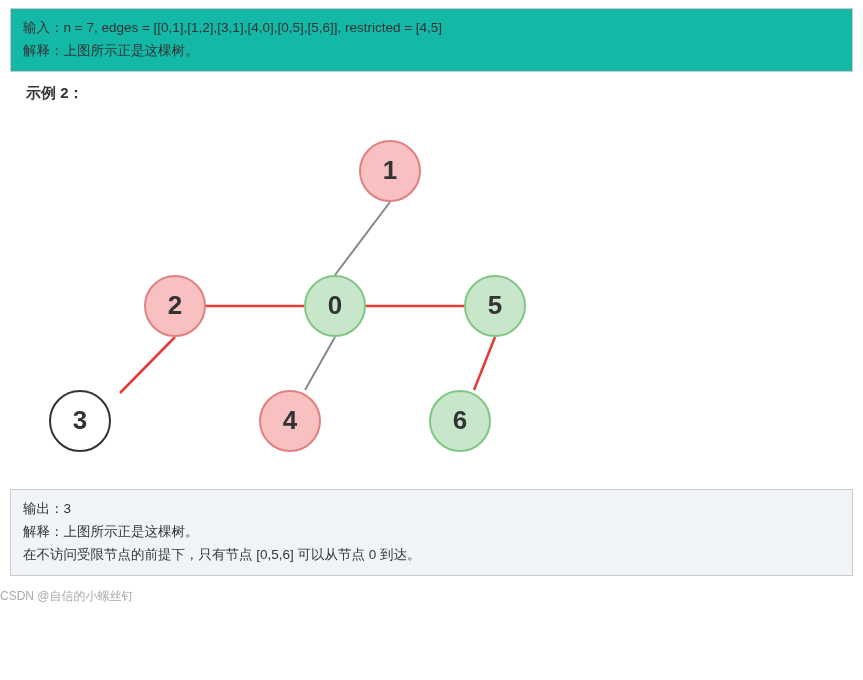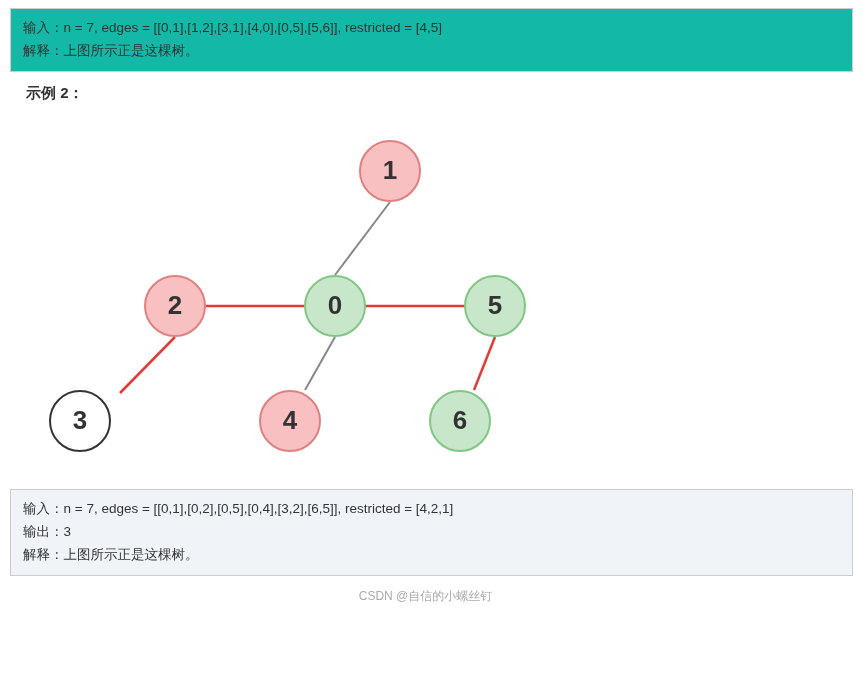--- a/index.html
+++ b/index.html
@@ -73,21 +73,21 @@
     .bottom-code-block {
       background: #f0f4f8;
       border: 1px solid #ccc;
       padding: 8px 12px;
       margin: 8px 10px;
       line-height: 1.7;
       font-size: 13.5px;
     }
 
     .watermark {
-      text-align: center;
+      text-align: left;
       font-size: 12px;
       color: #aaa;
       padding: 4px 12px 6px 0;
     }
   </style>
 </head>
 <body>
 
 <div class="top-code-block">
   <div>输入：n = 7, edges = [[0,1],[1,2],[3,1],[4,0],[0,5],[5,6]], restricted = [4,5]</div>
@@ -111,18 +111,18 @@
       <div class="node node-pink" style="left: 144px; top: 164px;">2</div>
       <div class="node node-green" style="left: 304px; top: 164px;">0</div>
       <div class="node node-green" style="left: 464px; top: 164px;">5</div>
       <div class="node node-white" style="left: 49px; top: 279px;">3</div>
       <div class="node node-pink" style="left: 259px; top: 279px;">4</div>
       <div class="node node-green" style="left: 429px; top: 279px;">6</div>
     </div>
 </div>
 
 <div class="bottom-code-block">
-  <div>输入：n = 7, edges = [[0,1],[0,2],[0,5],[0,4],[3,2],[6,5]], restricted = [4,2,1]</div>
   <div>输出：3</div>
   <div>解释：上图所示正是这棵树。</div>
+  <div>在不访问受限节点的前提下，只有节点 [0,5,6] 可以从节点 0 到达。</div>
 </div>
 
 <div class="watermark">CSDN @自信的小螺丝钉</div>
 
 </body></html>

